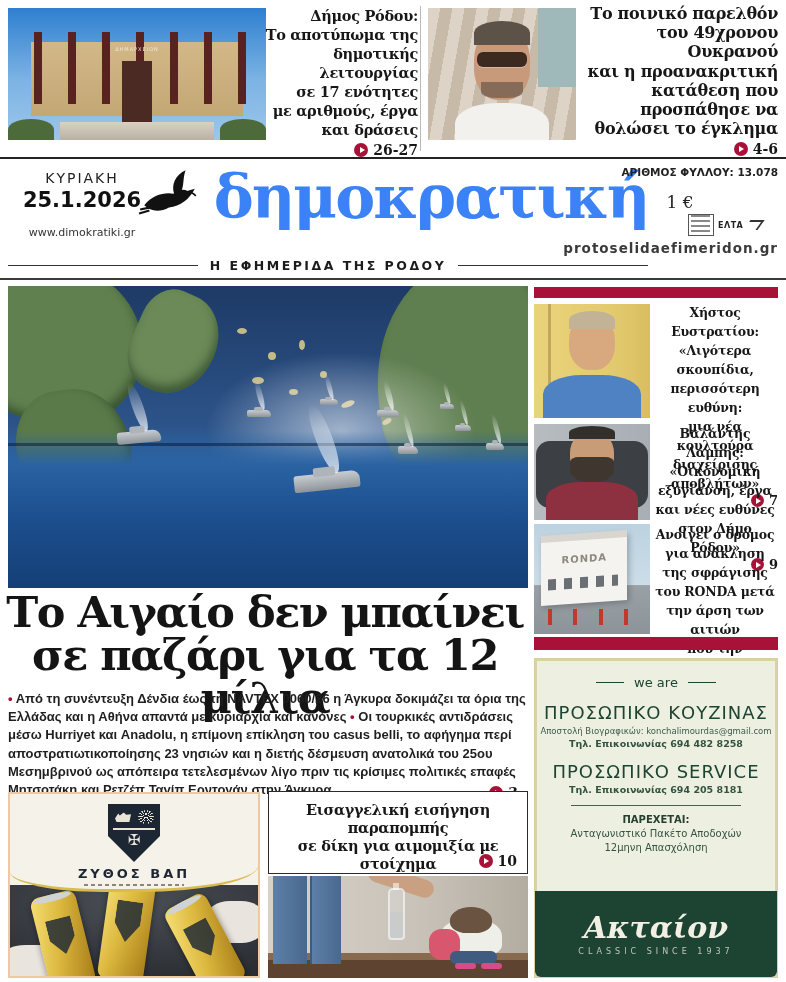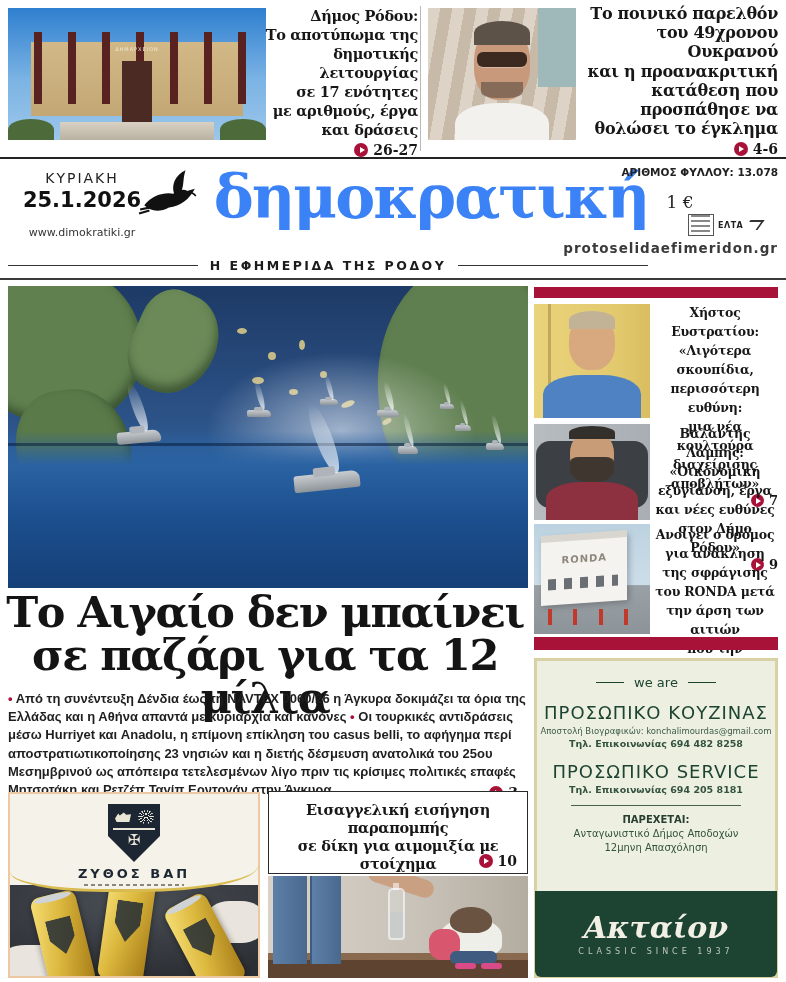--- a/index.html
+++ b/index.html
@@ -387,21 +387,21 @@
       <span>we are</span>
       <span class="dash"></span>
     </div>
     <div class="h-job">ΠΡΟΣΩΠΙΚΟ ΚΟΥΖΙΝΑΣ</div>
     <div class="h-small">Αποστολή Βιογραφικών: konchalimourdas@gmail.com</div>
     <div class="h-tel">Τηλ. Επικοινωνίας 694 482 8258</div>
     <div class="h-job">ΠΡΟΣΩΠΙΚΟ SERVICE</div>
     <div class="h-tel">Τηλ. Επικοινωνίας 694 205 8181</div>
     <div class="h-div"></div>
     <div class="h-bold">ΠΑΡΕΧΕΤΑΙ:</div>
-    <div class="h-line">Ανταγωνιστικό Δήμος Αποδοχών</div>
+    <div class="h-line">Ανταγωνιστικό Πακέτο Αποδοχών</div>
     <div class="h-line">12μηνη Απασχόληση</div>
     <div class="h-footer">
       <div class="h-brand">Ακταίον</div>
       <div class="h-brandsub">CLASSIC SINCE 1937</div>
     </div>
   </div>
 
   <div class="beer">
     <div class="b-bottom">
       <div class="hand" style="left:-4%;bottom:-6%;width:26%;height:40%;"></div>

